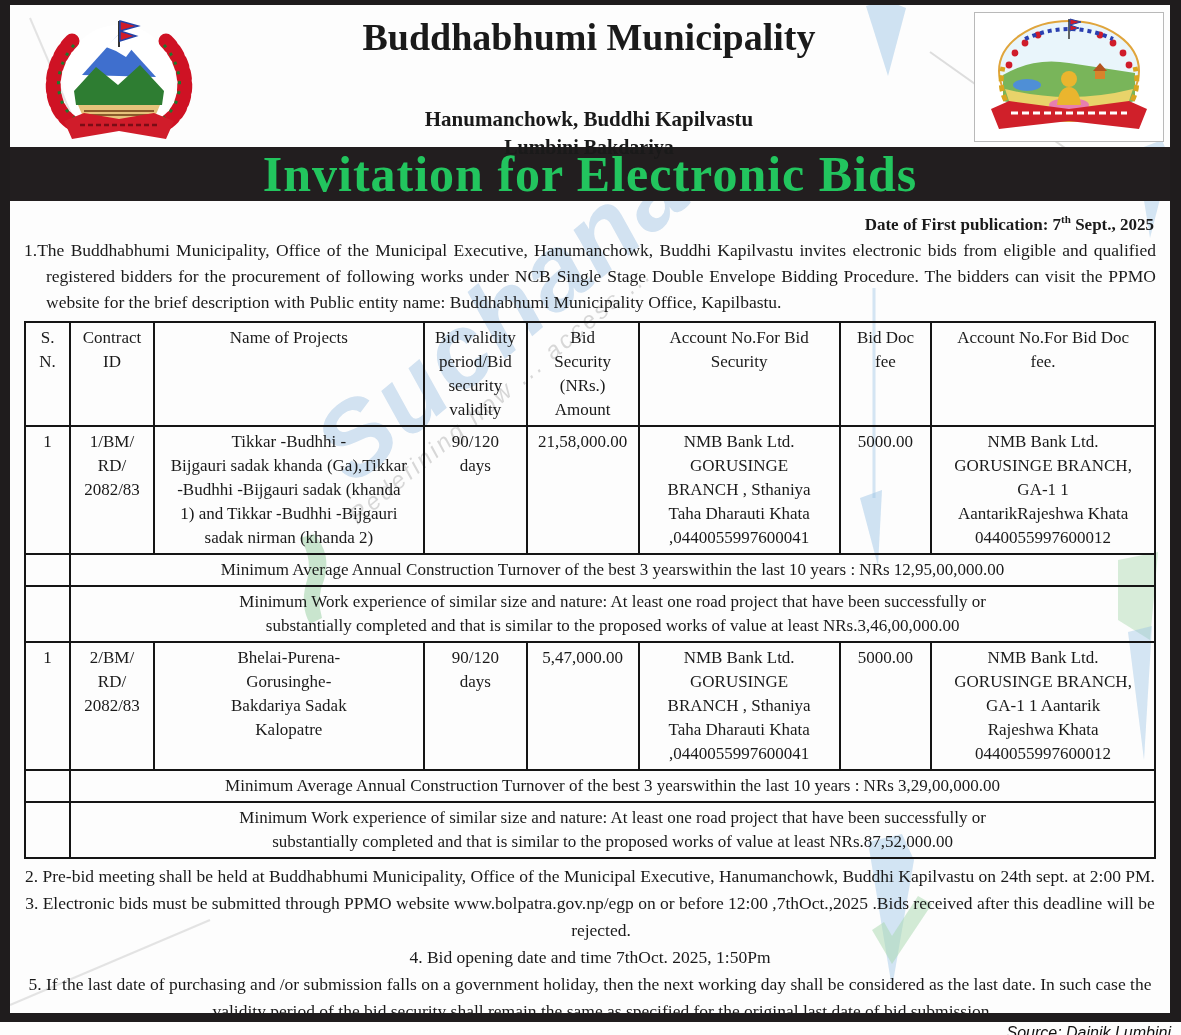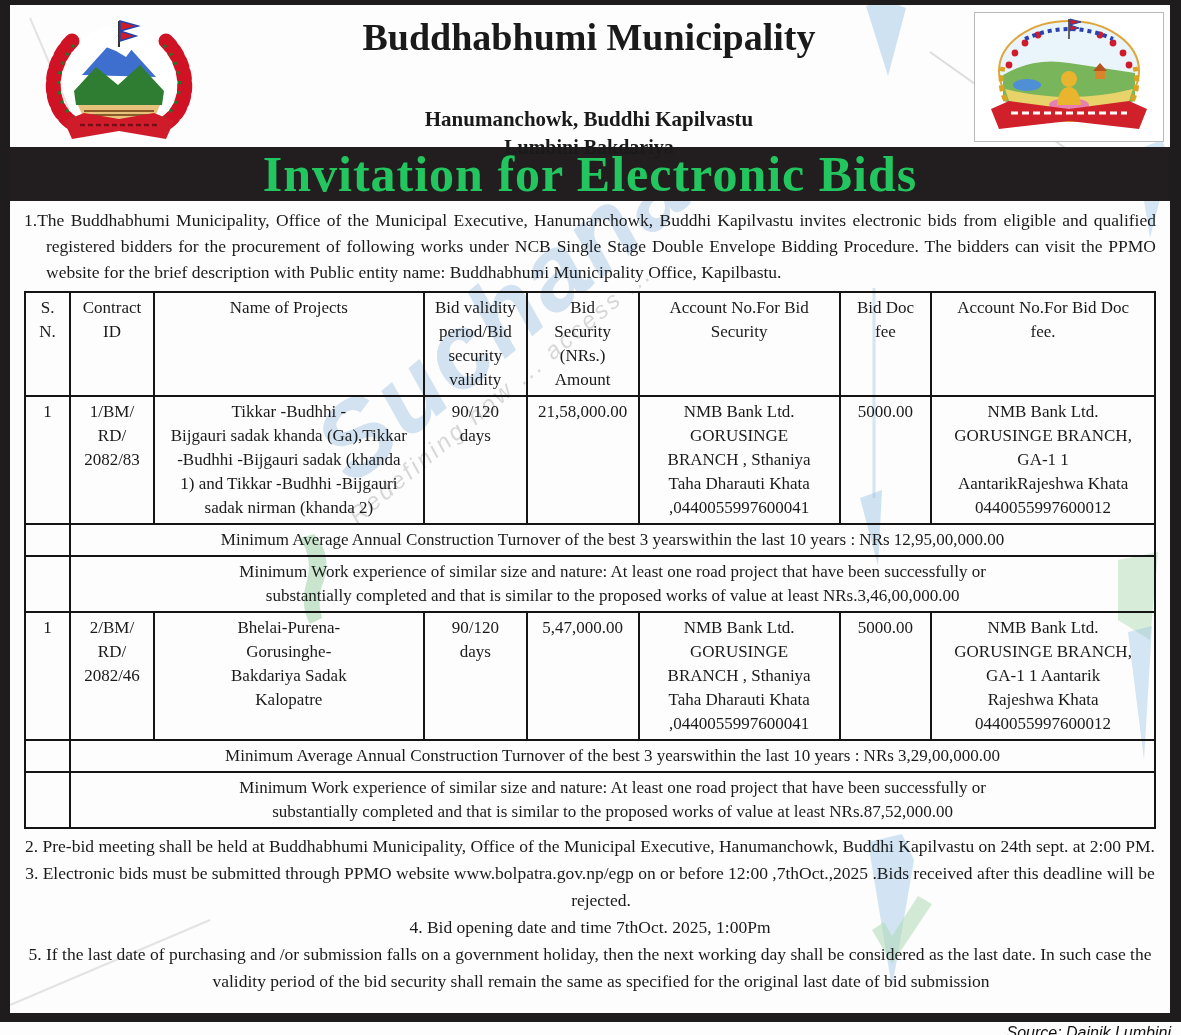--- a/index.html
+++ b/index.html
@@ -272,20 +272,23 @@
         </svg>
       </div>
     </div>
 
     <div class="banner">
       <span>Invitation for Electronic Bids</span>
     </div>
 
     <div class="content">
 
+      <div class="date-line">
+        <span>Date of First publication: 7</span><sup>th</sup><span> Sept., 2025</span>
+      </div>
 
       <p class="intro">1.The Buddhabhumi Municipality, Office of the Municipal Executive, Hanumanchowk, Buddhi Kapilvastu invites electronic bids from eligible and qualified registered bidders for the procurement of following works under NCB Single Stage Double Envelope Bidding Procedure. The bidders can visit the PPMO website for the brief description with Public entity name: Buddhabhumi Municipality Office, Kapilbastu.</p>
 
       <table class="bids">
         <colgroup>
           <col style="width:4%">
             <col style="width:7.4%">
             <col style="width:23.9%">
             <col style="width:9.1%">
           <col style="width:9.9%">
@@ -348,21 +351,21 @@
         <tr class="experience-row">
           <td></td>
           <td class="note-cell" colspan="7">Minimum Work experience of similar size and nature: At least one road project that have been successfully or
 substantially completed and that is similar to the proposed works of value at least NRs.3,46,00,000.00</td>
         </tr>
 
         <tr class="project-row-2">
           <td>1</td>
           <td>2/BM/
 RD/
-2082/46</td>
+2082/83</td>
           <td>Bhelai-Purena-
 Gorusinghe-
 Bakdariya Sadak
 Kalopatre</td>
           <td>90/120
 days</td>
           <td>5,47,000.00</td>
           <td>NMB Bank Ltd.
 GORUSINGE
 BRANCH , Sthaniya
@@ -383,21 +386,21 @@
           <td></td>
           <td class="note-cell" colspan="7">Minimum Work experience of similar size and nature: At least one road project that have been successfully or
 substantially completed and that is similar to the proposed works of value at least NRs.87,52,000.00</td>
         </tr>
       </tbody>
         </table>
 
       <div class="notes">
         <p class="note">2. Pre-bid meeting shall be held at Buddhabhumi Municipality,  Office of the Municipal Executive, Hanumanchowk, Buddhi Kapilvastu on 24th sept. at 2:00 PM.</p>
         <p class="note">3. Electronic bids must be submitted through PPMO website www.bolpatra.gov.np/egp on or before 12:00 ,7thOct.,2025 .Bids received after this deadline will be rejected.</p>
-        <p class="note">4. Bid opening date and time 7thOct. 2025, 1:00Pm</p>
+        <p class="note">4. Bid opening date and time 7thOct. 2025, 1:50Pm</p>
         <p class="note">5. If the last date of purchasing and /or submission falls on a government holiday, then the next working day shall be considered as the last date. In such case the validity period of the bid security shall remain the same as specified for the original last date of bid submission</p>
       </div>
 
     </div>
   </div>
 
   <div class="bottom-bar"></div>
   <div class="source-row">Source: Dainik Lumbini</div>
 
 </div>

